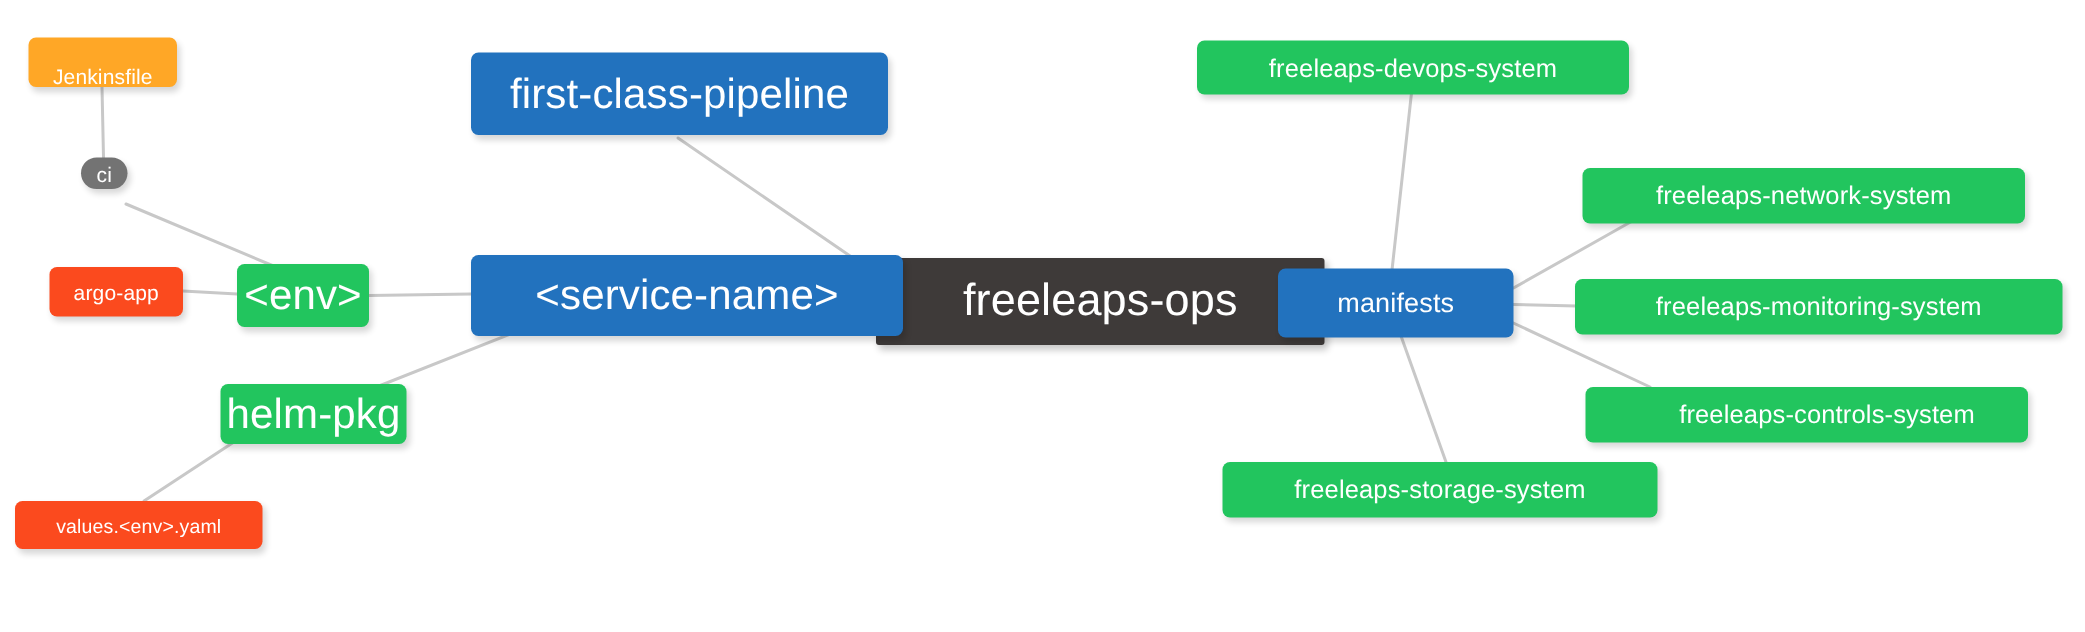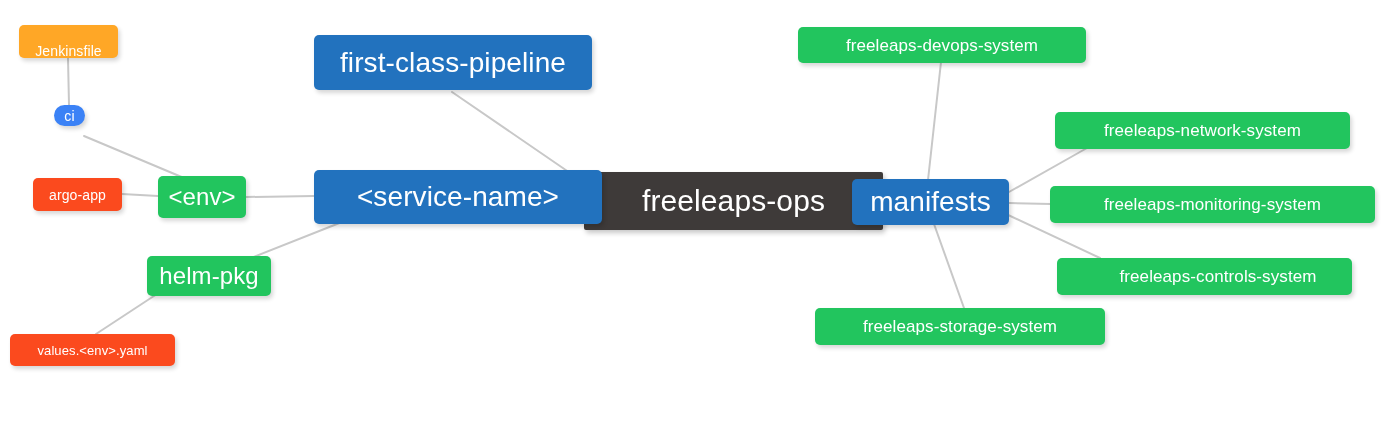--- a/index.html
+++ b/index.html
@@ -39,22 +39,22 @@
     line-height: 1;
     letter-spacing: 0.1px;
     z-index: 2;
   }
   .node.root {
     border-radius: 2px;
     box-shadow: 2px 3px 5px rgba(0,0,0,0.22);
   }
   .lvl-root   { font-size: 30px; }
   .lvl-1-big  { font-size: 28px; }
-  .lvl-1      { font-size: 28px; text-align: center; }
-  .lvl-2      { font-size: 24px; }
+  .lvl-1      { font-size: 18px; text-align: center; }
+  .lvl-2      { font-size: 28px; }
   .lvl-3      { font-size: 17px; }
   .lvl-4      { font-size: 14px; }
   .lvl-5      { font-size: 13px; }
 </style>
 </head>
 <body>
 
 <div id="canvas">
 
   <svg id="edges" viewBox="0 0 1390 421" width="1390" height="421">
@@ -94,21 +94,21 @@
   </div>
 
   <div class="node lvl-1" style="left:852px; top:179px; width:157px; height:46px; background:#2272BE;">
     <span>manifests</span>
   </div>
 
   <div class="node lvl-2" style="left:158px; top:176px; width:88px; height:42px; background:#22C55E;">
     <span>&lt;env&gt;</span>
   </div>
 
-  <div class="node lvl-4" style="left:54px; top:105px; width:31px; height:21px; background:#3b82f6;border-radius:14px;">
+  <div class="node lvl-4" style="left:54px; top:105px; width:31px; height:21px; background:#737373;border-radius:14px;">
     <span>ci</span>
   </div>
 
   <div class="node lvl-4" style="left:19px; top:25px; width:99px; height:33px; background:#FFA726;align-items:flex-end;">
     <span>Jenkinsfile</span>
   </div>
 
   <div class="node lvl-4" style="left:33px; top:178px; width:89px; height:33px; background:#FB4A1E;">
     <span>argo-app</span>
   </div>

